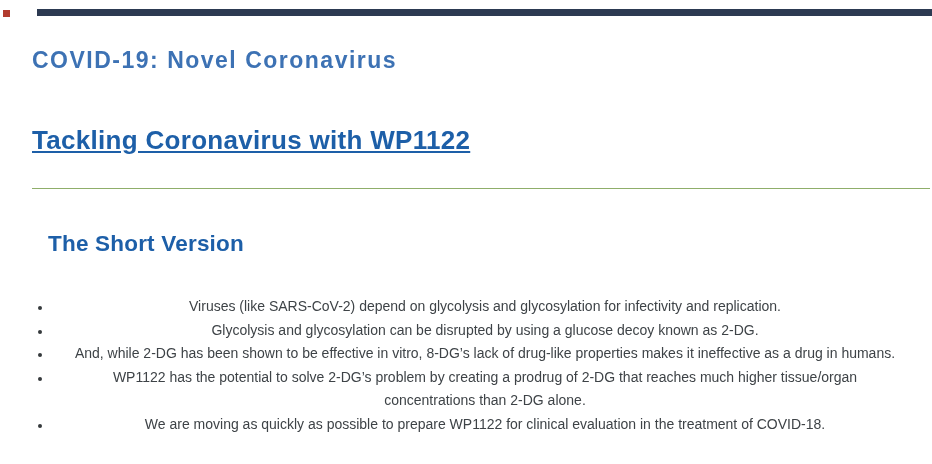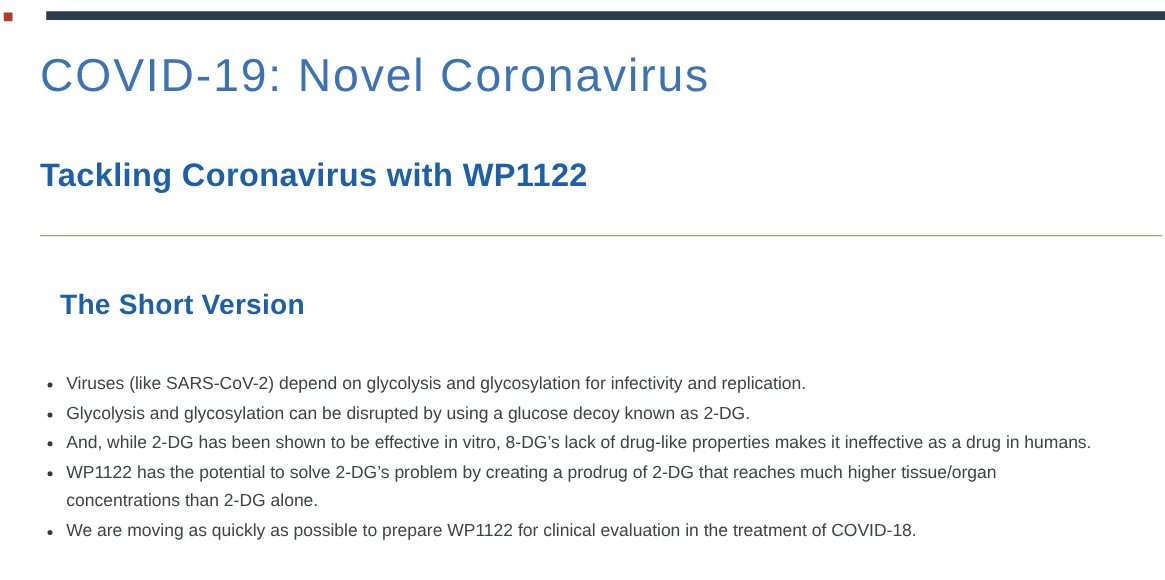--- a/index.html
+++ b/index.html
@@ -39,33 +39,34 @@
     width: 7px;
     height: 7px;
     background: var(--nav-accent-color);
   }
   .container {
     padding-left: 32px;
     padding-right: 0;
   }
   .category-title {
     margin: 45px 6px 0 0;
-    font-size: 37px;
+    font-size: 23px;
     line-height: 31px;
-    font-weight: 400;
+    font-weight: 700;
     letter-spacing: 1.5px;
     color: var(--category-title-color);
   }
   .page-title {
     margin: 51px 0 0 0;
     font-size: 26px;
     line-height: 26px;
     font-weight: 700;
     letter-spacing: 0.3px;
     color: var(--heading-blue);
+    text-decoration: underline;
   }
   .divider {
     margin: 35px 0 0 0;
     border: none;
     border-top: 1px solid var(--divider-green);
     width: 898px;
     height: 0;
   }
   .section-heading {
     margin: 43px 0 0 16px;
@@ -76,20 +77,21 @@
     color: var(--heading-blue);
   }
   .bullet-list {
     margin: 39px 0 0 0;
     padding-left: 20px;
     width: 885px;
     font-size: 14px;
     line-height: 23.5px;
     color: var(--body-text);
     list-style-type: disc;
+    text-align: center;
   }
   .bullet-list li {
     white-space: pre-line;
     padding-left: 1px;
   }
   .bullet-list li::marker {
     color: var(--bullet-dot);
     font-size: 12px;
   }
 </style>

